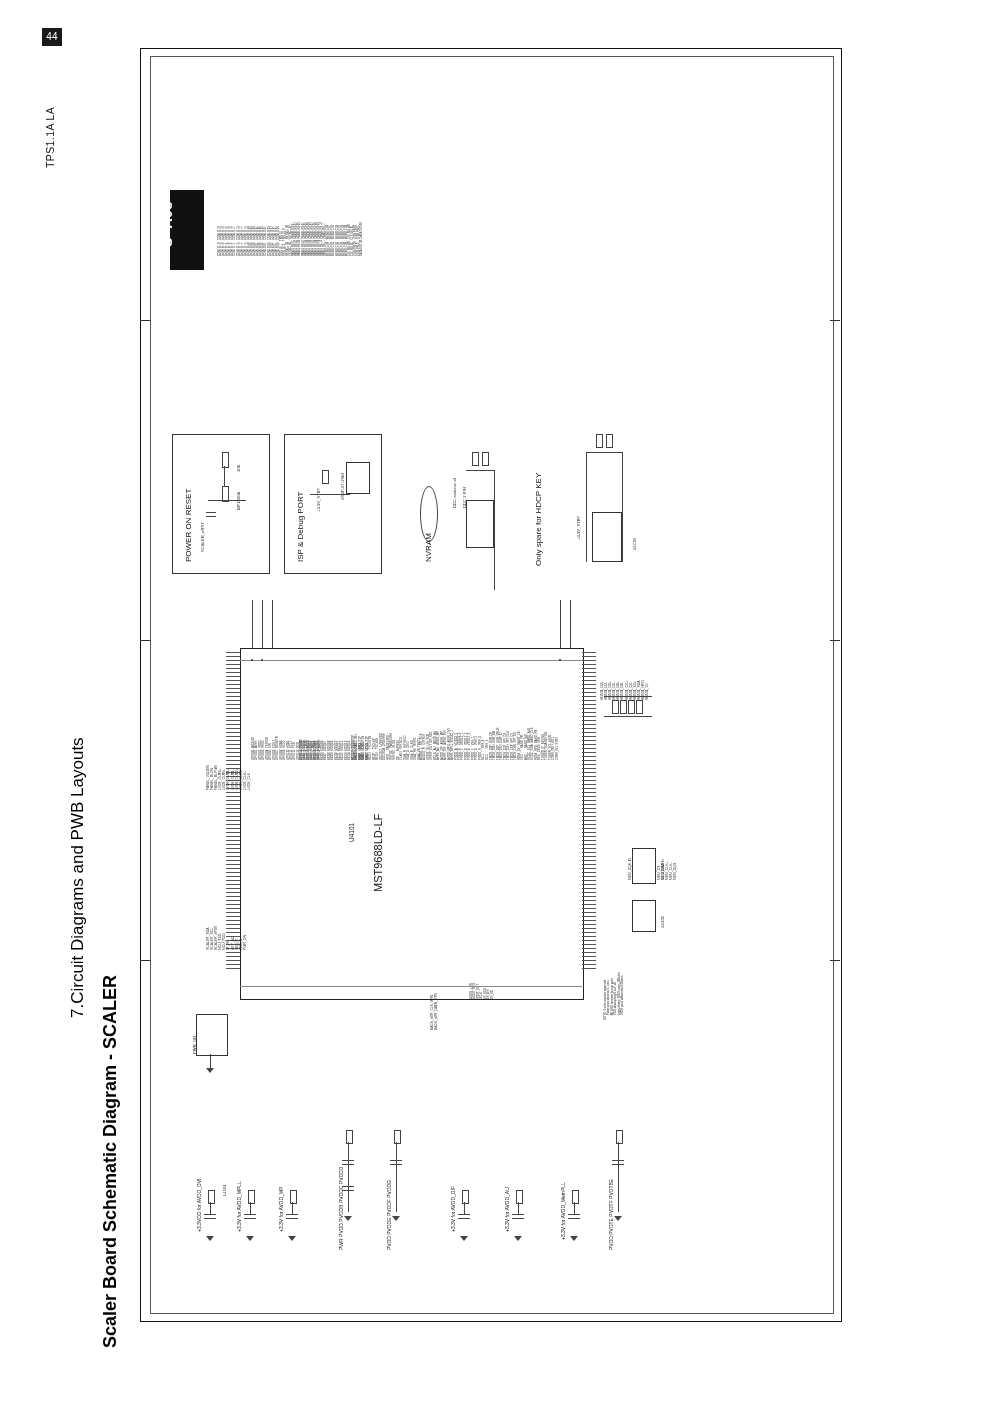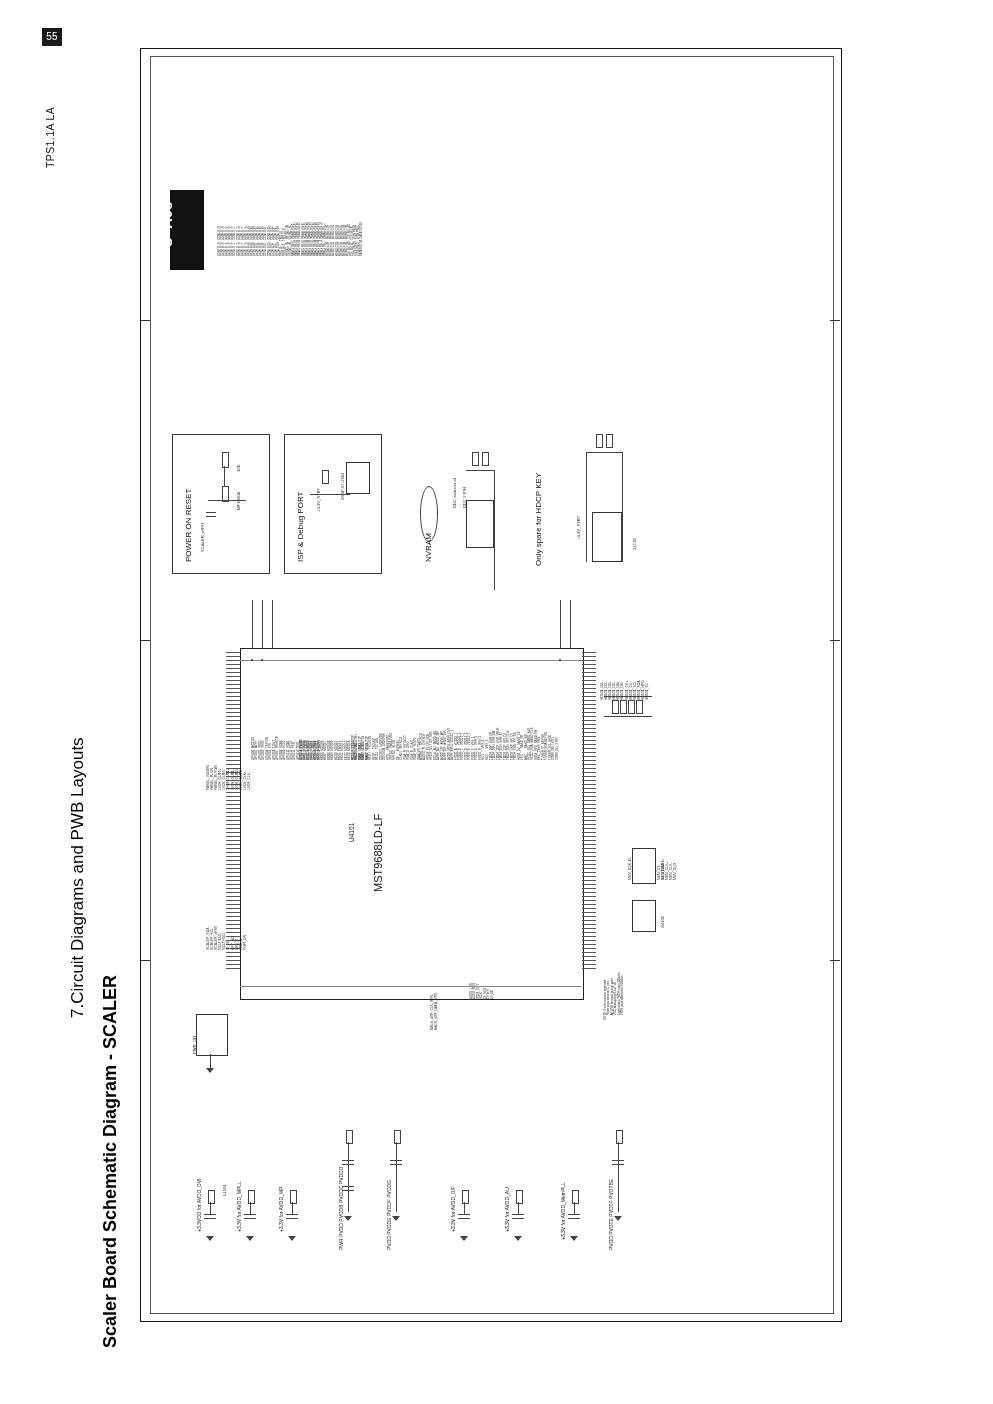--- a/index.html
+++ b/index.html
@@ -216,21 +216,21 @@
     transform: rotate(-90deg);
     transform-origin: 0 0;
     white-space: nowrap;
     font-size: 5px;
     color: #111;
   }
 </style>
 </head>
 <body>
 
-<div class="page-badge">55</div>
+<div class="page-badge">44</div>
 <div class="model-code">TPS1.1A LA</div>
 
 <div class="rot chapter-title">7.Circuit Diagrams and PWB Layouts</div>
 <div class="rot doc-title">Scaler Board Schematic Diagram - SCALER</div>
 
 <div class="frame-outer"></div>
 <div class="frame-inner"></div>
 
 <div class="frame-tickL" style="left:140px; top:320px;"></div>
 <div class="frame-tickL" style="left:140px; top:640px;"></div>

